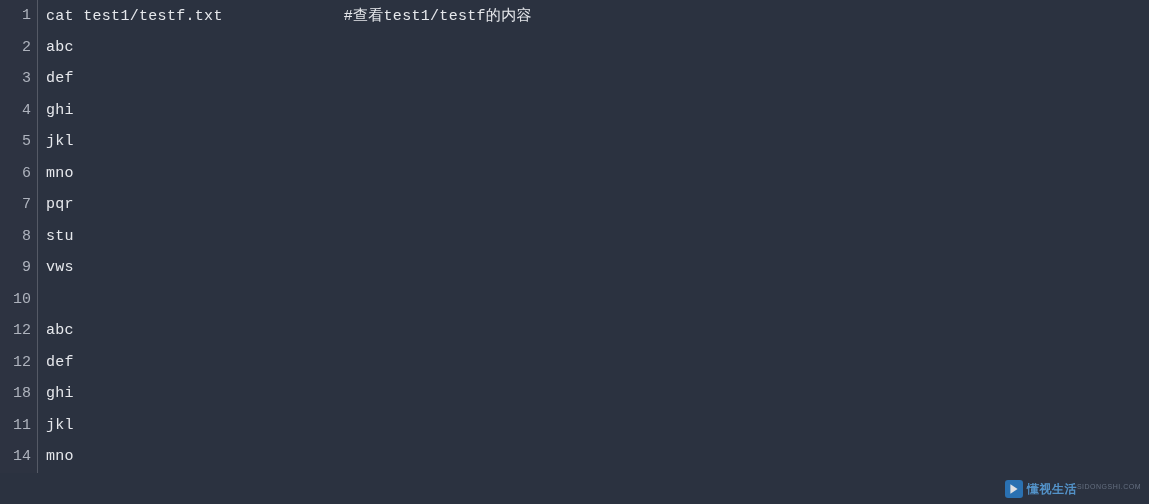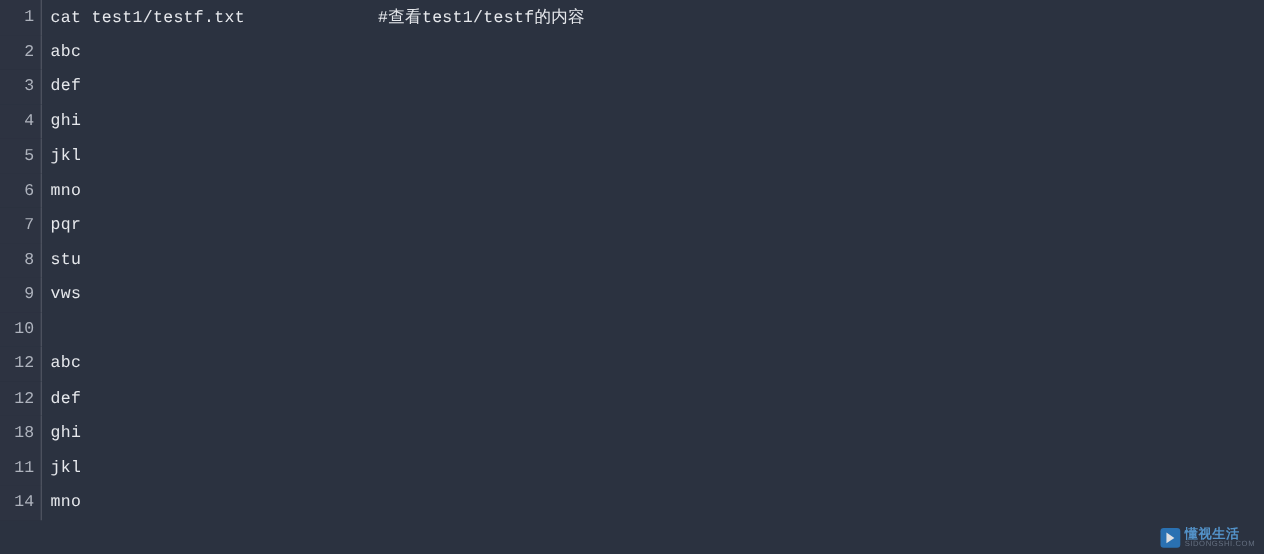--- a/index.html
+++ b/index.html
@@ -57,21 +57,21 @@
     height: 18px;
     background: #2a7cc7;
     border-radius: 3px;
     display: flex;
     align-items: center;
     justify-content: center;
   }
   .watermark .wm-icon svg { width: 12px; height: 12px; }
   .watermark .wm-text {
     display: flex;
-    flex-direction: column;
+    flex-direction: row;
     line-height: 1;
   }
   .watermark .wm-main {
     font-size: 12px;
     font-weight: bold;
     color: #5aa3e0;
     letter-spacing: 0.5px;
     font-family: Arial, sans-serif;
   }
   .watermark .wm-sub {

